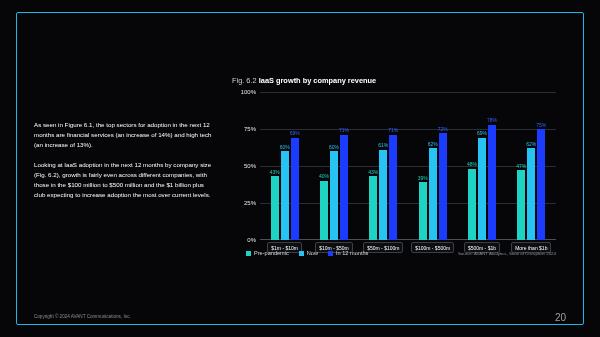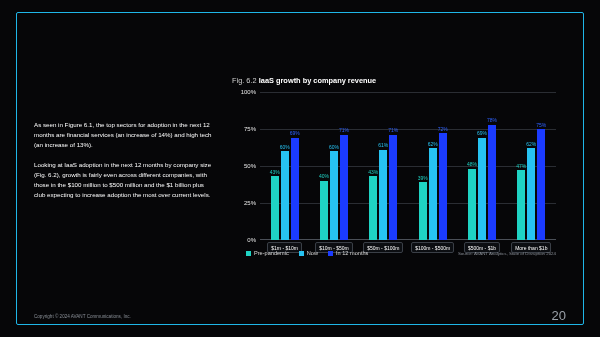--- a/index.html
+++ b/index.html
@@ -28,21 +28,21 @@
   .b2{background:#1b3bff;}
   .b2 span{color:#2f62ff;}
   .xaxis{position:absolute;left:28px;top:150px;right:0;display:flex;}
   .xaxis div{flex:1;text-align:center;font-size:5px;color:#ffffff;}
   .xaxis span{display:inline-block;border:1px solid #3a3f47;border-radius:2px;padding:1.5px 3px;background:#0c0e12;}
   .legend{position:absolute;left:246px;top:250px;display:flex;gap:10px;align-items:center;}
   .legend .item{display:flex;align-items:center;gap:3px;font-size:5.6px;color:#dcdcdc;}
   .legend .sw{width:5px;height:5px;display:inline-block;}
   .source{position:absolute;right:44px;top:251px;font-size:4.4px;color:#8a8f97;}
   .footer{position:absolute;left:34px;bottom:18px;font-size:4.6px;color:#8a8f97;}
-  .pagenum{position:absolute;right:34px;bottom:14px;font-size:13px;color:#9aa0a8;}
+  .pagenum{position:absolute;right:34px;bottom:14px;font-size:10px;color:#9aa0a8;}
 </style>
 </head>
 <body>
 
 <div class="slide">
   <div class="frame"></div>
 
   <div class="left-text">
     <p>As seen in Figure 6.1, the top sectors for adoption in the next 12 months are financial services (an increase of 14%) and high tech (an increase of 13%).</p>
     <p>Looking at IaaS adoption in the next 12 months by company size (Fig. 6.2), growth is fairly even across different companies, with those in the $100 million to $500 million and the $1 billion plus club expecting to increase adoption the most over current levels.</p>

